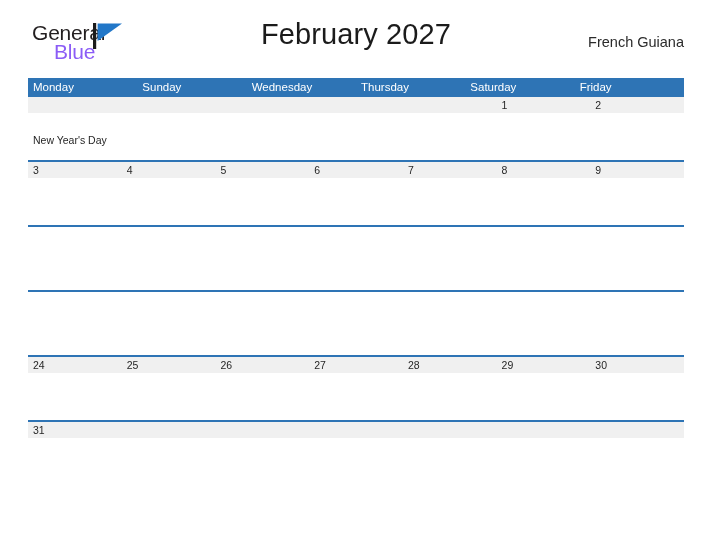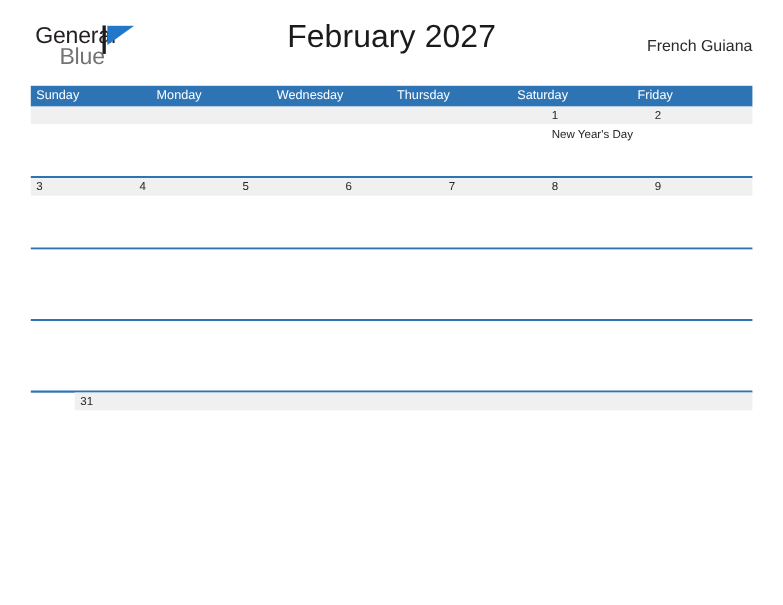--- a/index.html
+++ b/index.html
@@ -36,21 +36,21 @@
     color: #231f20;
     letter-spacing: -0.2px;
     display: block;
     position: absolute;
     left: 0;
     top: 0;
     font-family: "Liberation Sans", sans-serif;
   }
   .logo-blue {
     font-size: 21px;
-    color: #737373;
+    color: #8b5cf6;
     letter-spacing: -0.2px;
     display: block;
     position: absolute;
     left: 22px;
     top: 19px;
     font-family: "Liberation Sans", sans-serif;
   }
   .logo-flag {
     position: absolute;
     left: 61px;
@@ -110,21 +110,20 @@
   .week-row {
     position: relative;
     border-bottom: 2px solid #2e74b5;
     background: #ffffff;
     height: 65px;
     box-sizing: border-box;
   }
   .week-row.last-row {
     height: 18px;
     border-bottom: none;
-    margin-left: 40px;
   }
 
   .date-band {
     display: flex;
     background: #f0f0f0;
     height: 16px;
   }
   .date-cell {
     flex: 1 1 0;
     font-size: 10.5px;
@@ -135,20 +134,21 @@
     font-family: "Liberation Sans", sans-serif;
   }
   .date-cell.empty {
     color: transparent;
   }
 
   .event-band {
     display: flex;
     background: #ffffff;
     height: 37px;
+    flex-direction: column;
   }
   .event-cell {
     flex: 1 1 0;
     font-size: 10.5px;
     color: #262626;
     padding-left: 5px;
     padding-top: 3px;
     box-sizing: border-box;
     font-family: "Liberation Sans", sans-serif;
     line-height: 13px;
@@ -176,22 +176,22 @@
 
   <h1 class="cal-title">February 2027</h1>
 
   <div class="cal-region">French Guiana</div>
 
 </div>
 
 <div class="calendar">
 
   <div class="weekday-header">
+    <div class="weekday-cell">Monday</div>
     <div class="weekday-cell">Sunday</div>
-    <div class="weekday-cell">Monday</div>
     <div class="weekday-cell">Wednesday</div>
     <div class="weekday-cell">Thursday</div>
     <div class="weekday-cell">Saturday</div>
     <div class="weekday-cell">Friday</div>
   </div>
 
   <div id="weeks-container">
       <div class="week-row">
         <div class="date-band">
           <div class="date-cell empty"></div>
@@ -249,20 +249,40 @@
         <div class="event-band">
           <div class="event-cell"></div>
           <div class="event-cell"></div>
           <div class="event-cell"></div>
           <div class="event-cell"></div>
           <div class="event-cell"></div>
           <div class="event-cell"></div>
           <div class="event-cell"></div>
         </div>
       </div>
+      <div class="week-row">
+        <div class="date-band">
+          <div class="date-cell">24</div>
+          <div class="date-cell">25</div>
+          <div class="date-cell">26</div>
+          <div class="date-cell">27</div>
+          <div class="date-cell">28</div>
+          <div class="date-cell">29</div>
+          <div class="date-cell">30</div>
+        </div>
+        <div class="event-band">
+          <div class="event-cell"></div>
+          <div class="event-cell"></div>
+          <div class="event-cell"></div>
+          <div class="event-cell"></div>
+          <div class="event-cell"></div>
+          <div class="event-cell"></div>
+          <div class="event-cell"></div>
+        </div>
+      </div>
       <div class="week-row last-row">
         <div class="date-band">
           <div class="date-cell">31</div>
           <div class="date-cell empty"></div>
           <div class="date-cell empty"></div>
           <div class="date-cell empty"></div>
           <div class="date-cell empty"></div>
           <div class="date-cell empty"></div>
           <div class="date-cell empty"></div>
         </div>

